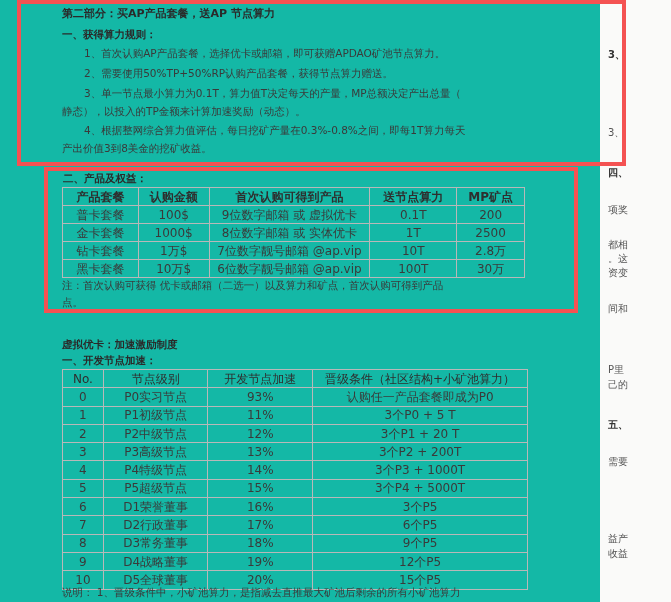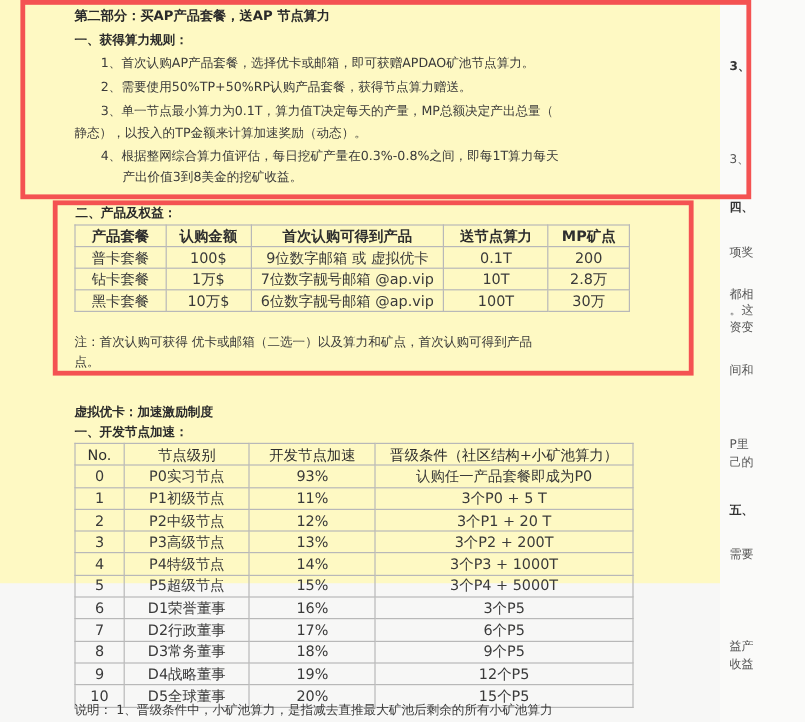--- a/index.html
+++ b/index.html
@@ -3,22 +3,22 @@
 <meta charset="utf-8">
 <style>
   html, body { margin: 0; padding: 0; }
   body {
     width: 671px; height: 602px; overflow: hidden; position: relative;
     background: #f7f7f6;
     font-family: "DejaVu Sans", sans-serif;
     color: #3a3a3a;
   }
   .page {
-    position: absolute; left: 0; top: 0; width: 600px; height: 486px;
-    background: #fef9c3;
+    position: absolute; left: 0; top: 0; width: 600px; height: 602px;
+    background: #14b8a6;
   }
   .rpage {
     position: absolute; left: 600px; top: 0; width: 71px; height: 602px;
     background: #fafaf9;
   }
   .t { position: absolute; white-space: nowrap; font-size: 10.5px; line-height: 14px; }
   .b { font-weight: bold; color: #2a2a2a; }
   .redbox { position: absolute; border: 4px solid #f45252; box-sizing: border-box; pointer-events: none; }
 
   table.grid { position: absolute; border-collapse: collapse; font-size: 12px; }
@@ -37,21 +37,21 @@
 
 <div class="page">
 
   <div class="t b" style="left:62px;top:7px;font-size:11px;">第二部分：买AP产品套餐，送AP 节点算力</div>
   <div class="t b" style="left:62px;top:27px;">一、获得算力规则：</div>
   <div class="t" style="left:84px;top:46px;">1、首次认购AP产品套餐，选择优卡或邮箱，即可获赠APDAO矿池节点算力。</div>
   <div class="t" style="left:84px;top:66px;">2、需要使用50%TP+50%RP认购产品套餐，获得节点算力赠送。</div>
   <div class="t" style="left:84px;top:86px;">3、单一节点最小算力为0.1T，算力值T决定每天的产量，MP总额决定产出总量（</div>
   <div class="t" style="left:62px;top:104px;">静态），以投入的TP金额来计算加速奖励（动态）。</div>
   <div class="t" style="left:84px;top:123px;">4、根据整网综合算力值评估，每日挖矿产量在0.3%-0.8%之间，即每1T算力每天</div>
-  <div class="t" style="left:62px;top:141px;margin-left:40px;">产出价值3到8美金的挖矿收益。</div>
+  <div class="t" style="left:62px;top:141px;">产出价值3到8美金的挖矿收益。</div>
 
   <div class="t b" style="left:63px;top:171px;">二、产品及权益：</div>
 
   <table class="grid" style="left:62px;top:187px;width:463px;">
     <colgroup>
         <col style="width:76px">
         <col style="width:71px">
         <col style="width:161px">
         <col style="width:87px">
         <col style="width:68px">
@@ -63,20 +63,27 @@
       <th>首次认购可得到产品</th>
       <th>送节点算力</th>
       <th>MP矿点</th>
     </tr>
     <tr>
       <td>普卡套餐</td>
       <td>100$</td>
       <td>9位数字邮箱 或 虚拟优卡</td>
       <td>0.1T</td>
       <td>200</td>
+    </tr>
+    <tr>
+      <td>金卡套餐</td>
+      <td>1000$</td>
+      <td>8位数字邮箱 或 实体优卡</td>
+      <td>1T</td>
+      <td>2500</td>
     </tr>
     <tr>
       <td>钻卡套餐</td>
       <td>1万$</td>
       <td>7位数字靓号邮箱 @ap.vip</td>
       <td>10T</td>
       <td>2.8万</td>
     </tr>
     <tr>
       <td>黑卡套餐</td>

